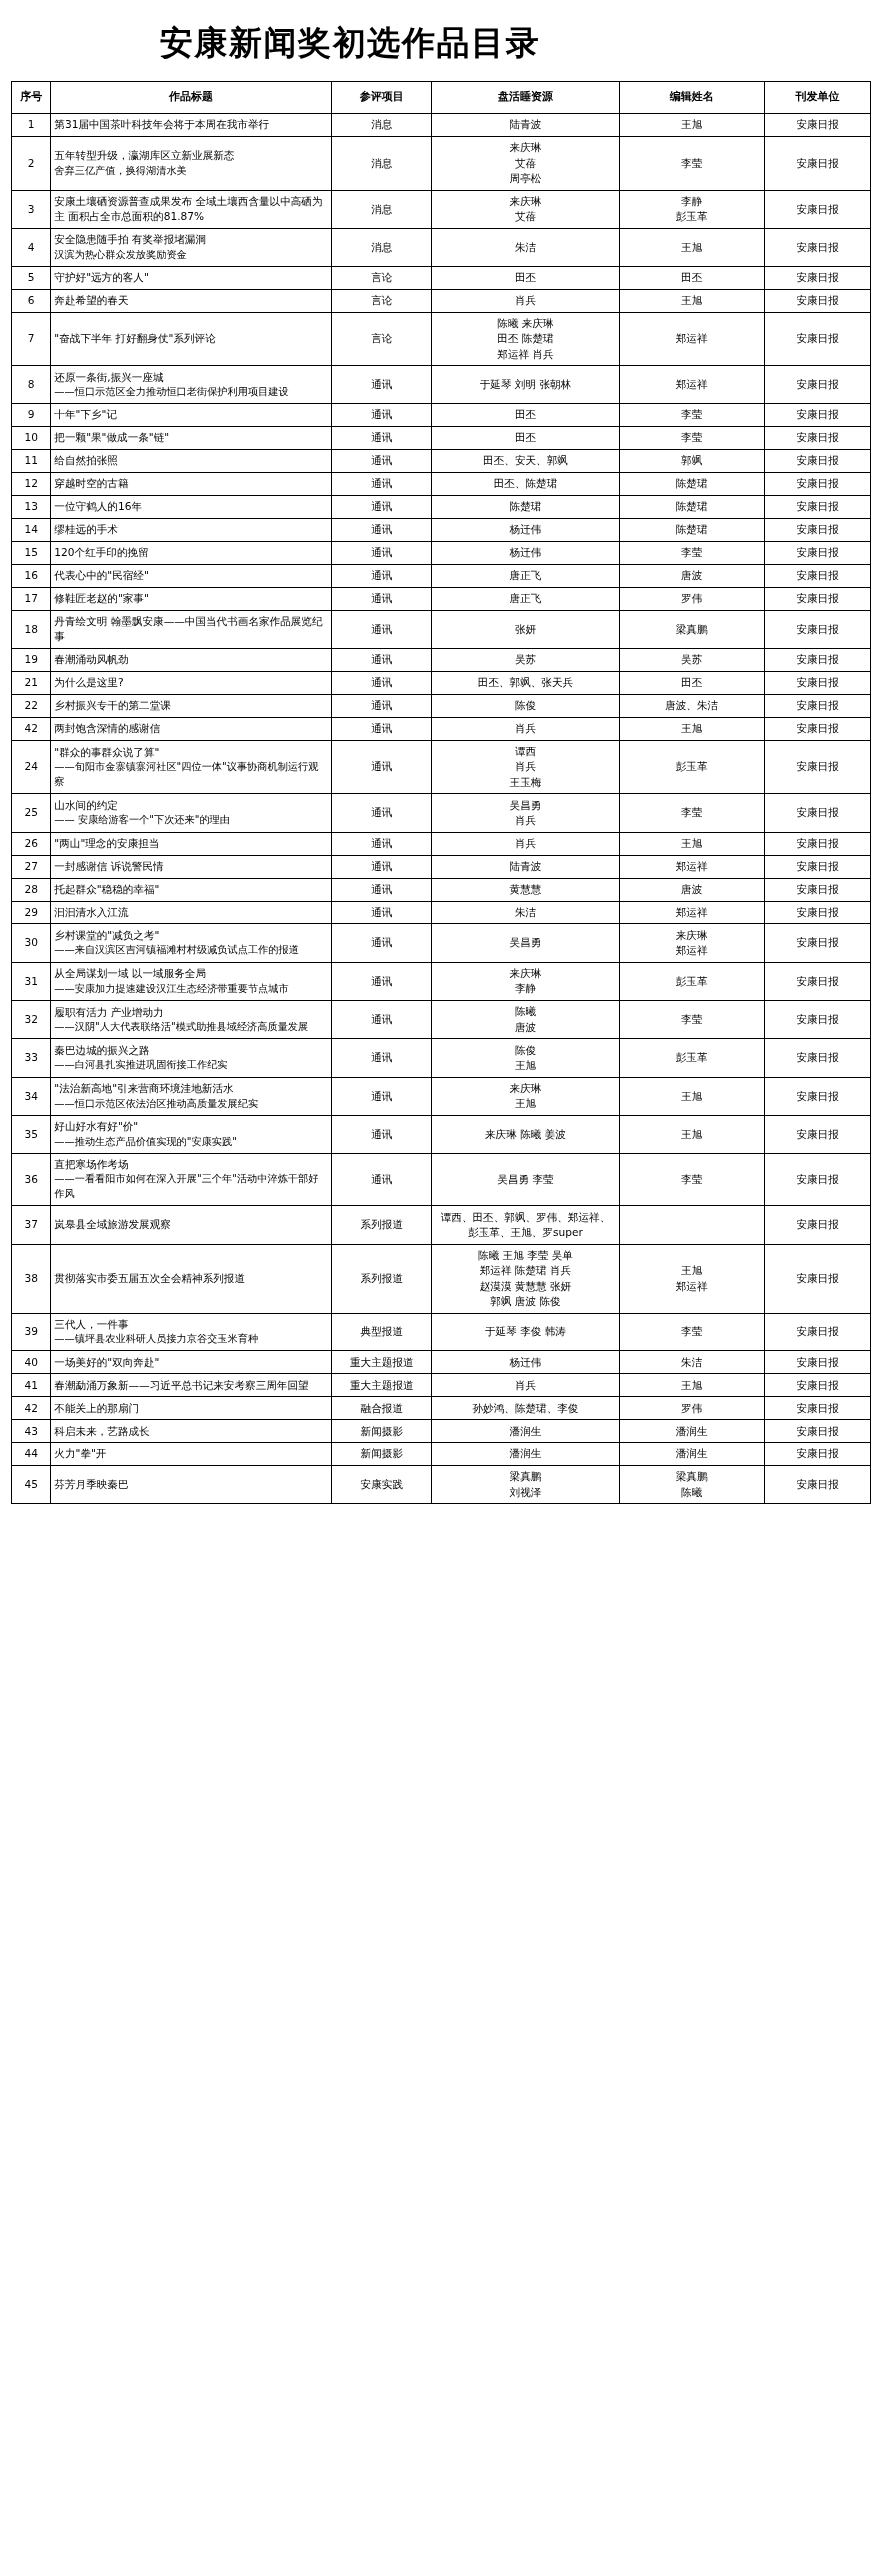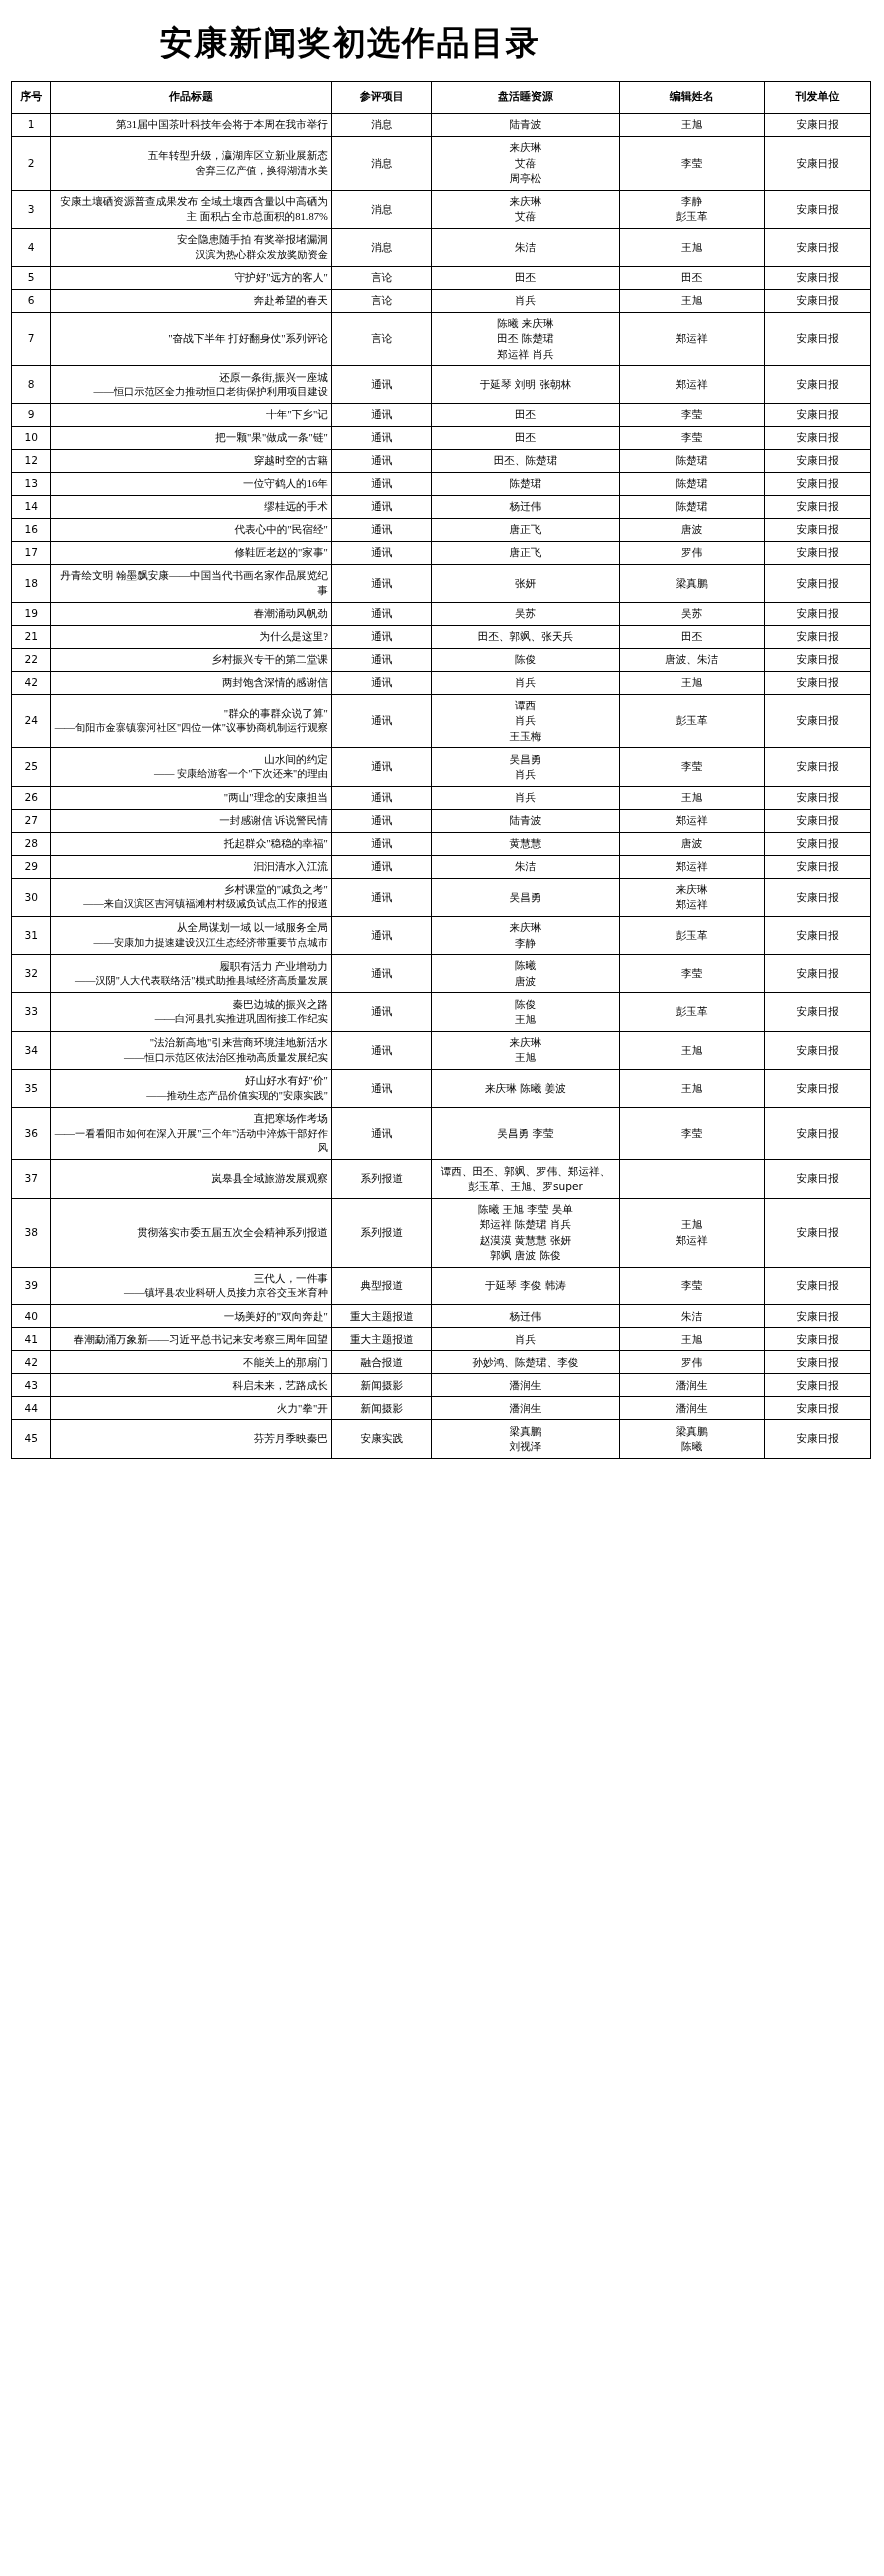--- a/index.html
+++ b/index.html
@@ -35,21 +35,21 @@
     line-height:1.45;
     word-break:break-all;
   }
   table.grid th{
     font-weight:bold;
     text-align:center;
     font-size:11px;
     height:24.5px;
   }
   td.c{text-align:center;}
-  td.l{text-align:right;font-family:Liberation Serif, serif;}
+  td.l{text-align:left;}
   .col-idx{width:37px;}
   .col-title{width:269px;}
   .col-cat{width:96px;}
   .col-auth{width:179px;}
   .col-edit{width:139px;}
   .col-unit{width:102px;}
   .sub{
     display:block;
     font-size:10.2px;
   }
@@ -265,20 +265,38 @@
             </div>
           </td>
           <td class="c">
             <div class="multi">
               <span>李莹</span>
             </div>
           </td>
           <td class="c">安康日报</td>
         </tr>
         <tr>
+          <td class="c">11</td>
+          <td class="l">
+            <div>给自然拍张照</div>
+          </td>
+          <td class="c">通讯</td>
+          <td class="c">
+            <div class="multi">
+              <span>田丕、安天、郭飒</span>
+            </div>
+          </td>
+          <td class="c">
+            <div class="multi">
+              <span>郭飒</span>
+            </div>
+          </td>
+          <td class="c">安康日报</td>
+        </tr>
+        <tr>
           <td class="c">12</td>
           <td class="l">
             <div>穿越时空的古籍</div>
           </td>
           <td class="c">通讯</td>
           <td class="c">
             <div class="multi">
               <span>田丕、陈楚珺</span>
             </div>
           </td>
@@ -314,20 +332,38 @@
           </td>
           <td class="c">通讯</td>
           <td class="c">
             <div class="multi">
               <span>杨迁伟</span>
             </div>
           </td>
           <td class="c">
             <div class="multi">
               <span>陈楚珺</span>
+            </div>
+          </td>
+          <td class="c">安康日报</td>
+        </tr>
+        <tr>
+          <td class="c">15</td>
+          <td class="l">
+            <div>120个红手印的挽留</div>
+          </td>
+          <td class="c">通讯</td>
+          <td class="c">
+            <div class="multi">
+              <span>杨迁伟</span>
+            </div>
+          </td>
+          <td class="c">
+            <div class="multi">
+              <span>李莹</span>
             </div>
           </td>
           <td class="c">安康日报</td>
         </tr>
         <tr>
           <td class="c">16</td>
           <td class="l">
             <div>代表心中的"民宿经"</div>
           </td>
           <td class="c">通讯</td>

